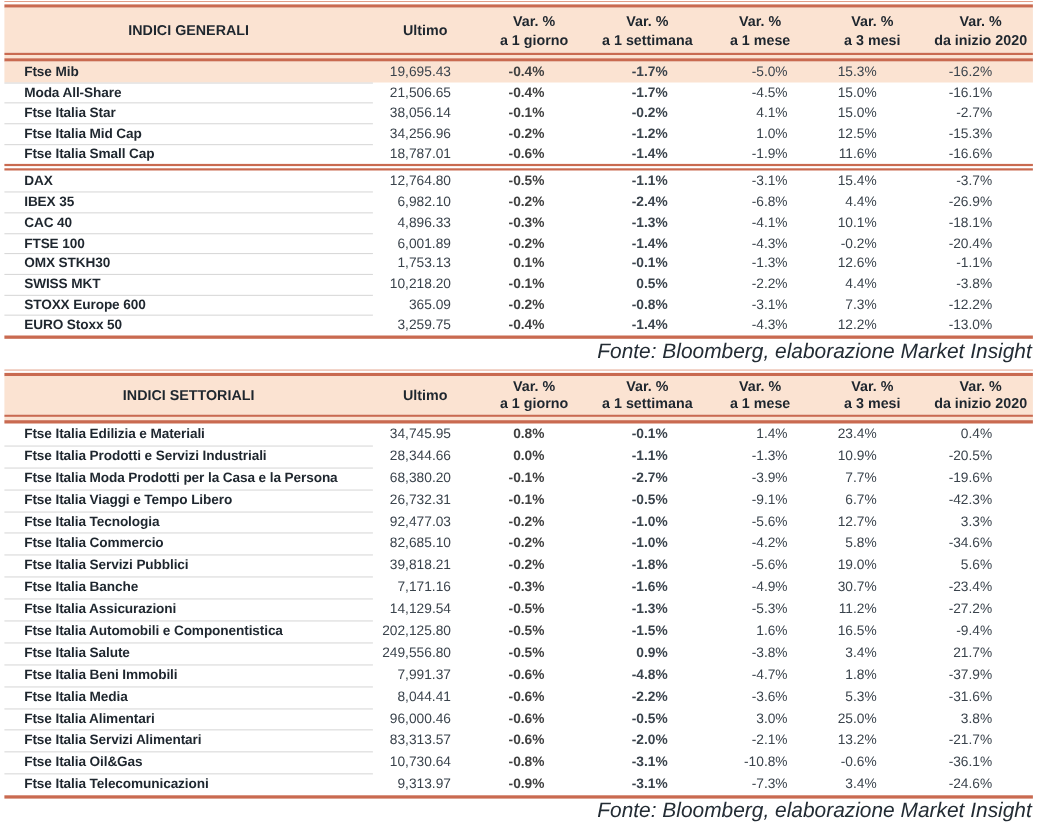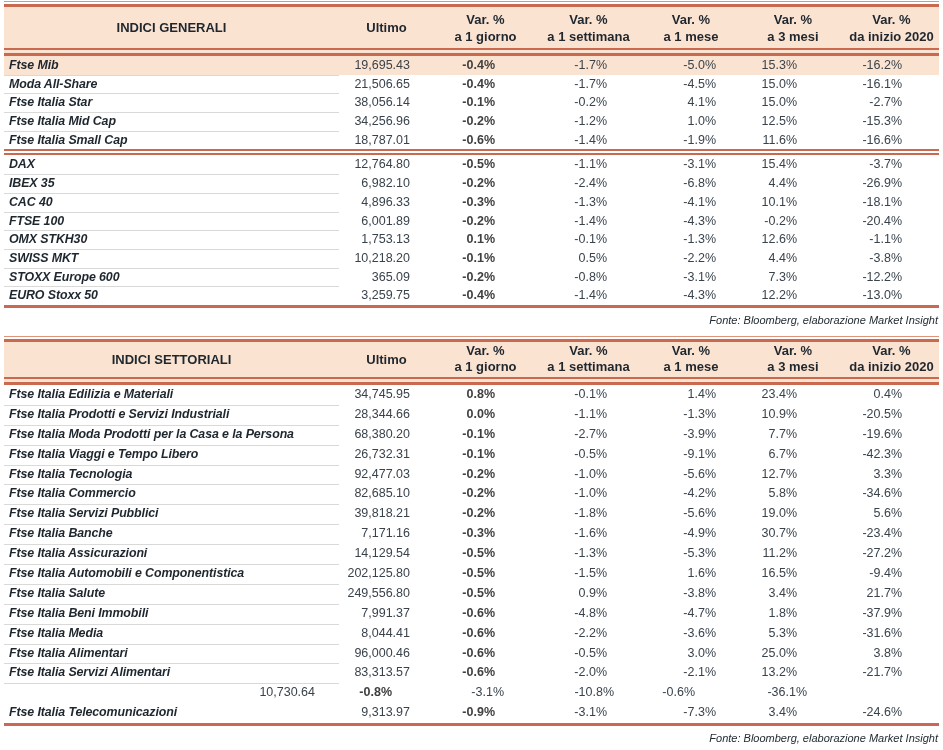--- a/index.html
+++ b/index.html
@@ -39,40 +39,40 @@
 
   .tr{ display:grid; grid-template-columns:var(--cols); height:18.7px; }
   .t2 .tr{ height:19.9px; }
   .tr.hl{ background:var(--band); }
   .td{
     font-size:12.5px; line-height:18.7px; color:var(--tnum);
     white-space:nowrap; overflow:visible;
   }
   .t2 .td{ line-height:19.9px; }
   .td.name{
-    font-weight:700; font-style:italic; color:var(--tdark);
-    font-size:12.4px; letter-spacing:-0.1px; padding-left:5px;
+    font-weight:700; color:var(--tdark);
+    font-size:12.4px; letter-spacing:-0.1px; padding-left:18px;
     border-bottom:1px solid var(--rule); overflow:visible;
   }
   .tr.norule .name{ border-bottom:none; }
   .num{ text-align:right; }
   .c1{ padding-right:24px; }
   .c2{ padding-right:42px; font-weight:700; color:#404040; }
-  .c3{ padding-right:33px; }
+  .c3{ padding-right:33px;font-weight:bold; }
   .c4{ padding-right:26px; }
   .c5{ padding-right:47px; }
   .c6{ padding-right:37px; }
 
   .sep{
     height:6px;
     border-top:2px solid var(--line);
     border-bottom:2px solid var(--line);
   }
   .source{
-    text-align:right; font-style:italic; font-size:11px;
+    text-align:right; font-style:italic; font-size:19px;
     color:#232C34; padding:4px 1px 3px 0; line-height:16px;
   }
 </style>
 </head>
 <body>
 
 <div class="page">
 
   <section class="tbl t1">
     <div class="tline">
@@ -398,20 +398,21 @@
         <div class="tr">
           <div class="td name">Ftse Italia Servizi Alimentari</div>
           <div class="td num c1">83,313.57</div>
           <div class="td num c2">-0.6%</div>
           <div class="td num c3">-2.0%</div>
           <div class="td num c4">-2.1%</div>
           <div class="td num c5">13.2%</div>
           <div class="td num c6">-21.7%</div>
         </div>
         <div class="tr">
+          <div class="td name">Ftse Italia Oil&amp;Gas</div>
           <div class="td num c1">10,730.64</div>
           <div class="td num c2">-0.8%</div>
           <div class="td num c3">-3.1%</div>
           <div class="td num c4">-10.8%</div>
           <div class="td num c5">-0.6%</div>
           <div class="td num c6">-36.1%</div>
         </div>
         <div class="tr norule">
           <div class="td name">Ftse Italia Telecomunicazioni</div>
           <div class="td num c1">9,313.97</div>

